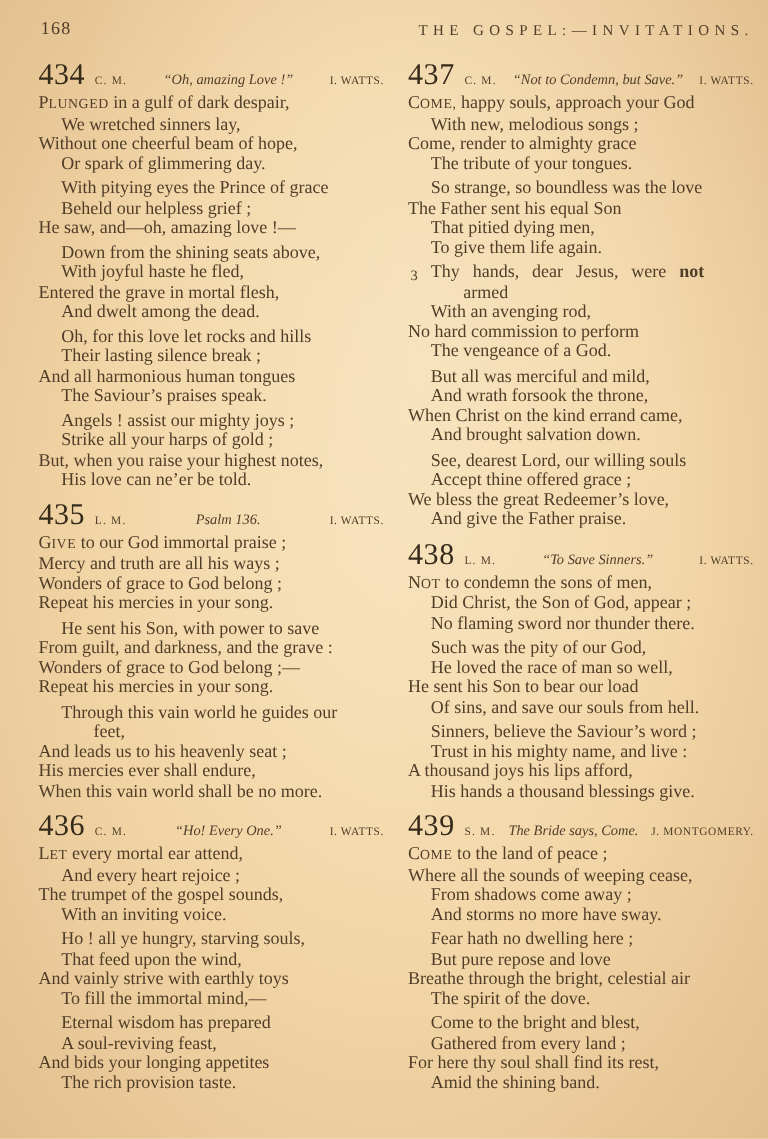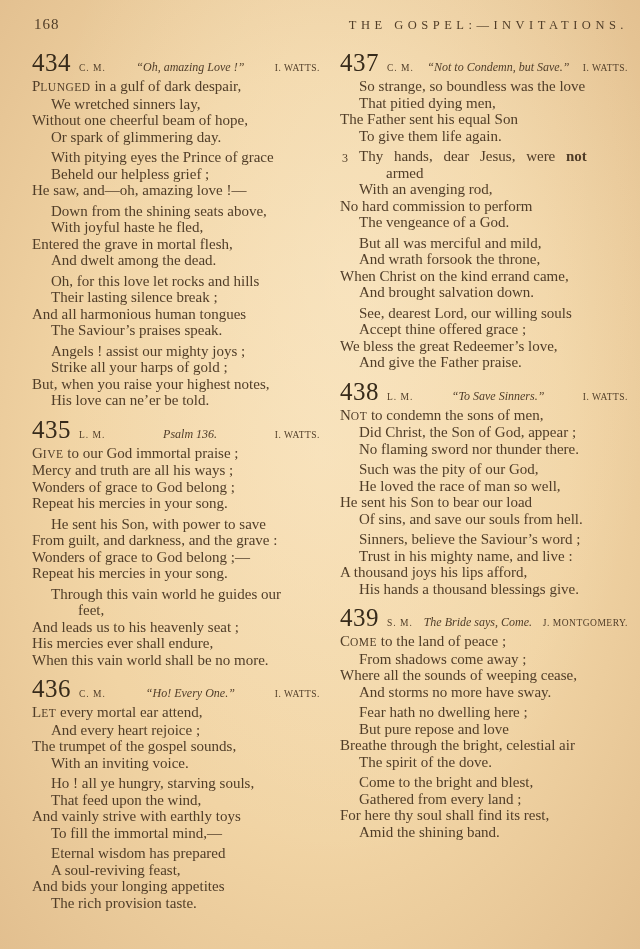--- a/index.html
+++ b/index.html
@@ -149,23 +149,29 @@
       </div>
     <div class="col">
         <section class="hymn">
           <div class="hymn-head">
             <span class="hymn-number">437</span>
             <span class="hymn-meter">C. M.</span>
             <span class="hymn-subtitle">“Not to Condemn, but Save.”</span>
             <span class="hymn-author">I. WATTS.</span>
           </div>
           <div class="verse">
+            <div class="line">C<span class="lead-sc">OME,</span> happy souls, approach your God</div>
+            <div class="line ind1">With new, melodious songs ;</div>
+            <div class="line">Come, render to almighty grace</div>
+            <div class="line ind1">The tribute of your tongues.</div>
+          </div>
+          <div class="verse">
             <div class="line ind1">So strange, so boundless was the love</div>
+            <div class="line">The Father sent his equal Son</div>
             <div class="line ind1">That pitied dying men,</div>
-            <div class="line">The Father sent his equal Son</div>
             <div class="line ind1">To give them life again.</div>
           </div>
           <div class="verse">
             <div class="line ind1 justify"><span class="vnum">3</span>Thy hands, dear Jesus, were <span class="em">not</span></div>
             <div class="line ind2">armed</div>
             <div class="line ind1">With an avenging rod,</div>
             <div class="line">No hard commission to perform</div>
             <div class="line ind1">The vengeance of a God.</div>
           </div>
           <div class="verse">
@@ -208,22 +214,22 @@
         </section>
         <section class="hymn">
           <div class="hymn-head">
             <span class="hymn-number">439</span>
             <span class="hymn-meter">S. M.</span>
             <span class="hymn-subtitle">The Bride says, Come.</span>
             <span class="hymn-author">J. MONTGOMERY.</span>
           </div>
           <div class="verse">
             <div class="line">C<span class="lead-sc">OME</span> to the land of peace ;</div>
+            <div class="line">Where all the sounds of weeping cease,</div>
             <div class="line ind1">From shadows come away ;</div>
-            <div class="line">Where all the sounds of weeping cease,</div>
             <div class="line ind1">And storms no more have sway.</div>
           </div>
           <div class="verse">
             <div class="line ind1">Fear hath no dwelling here ;</div>
             <div class="line ind1">But pure repose and love</div>
             <div class="line">Breathe through the bright, celestial air</div>
             <div class="line ind1">The spirit of the dove.</div>
           </div>
           <div class="verse">
             <div class="line ind1">Come to the bright and blest,</div>

